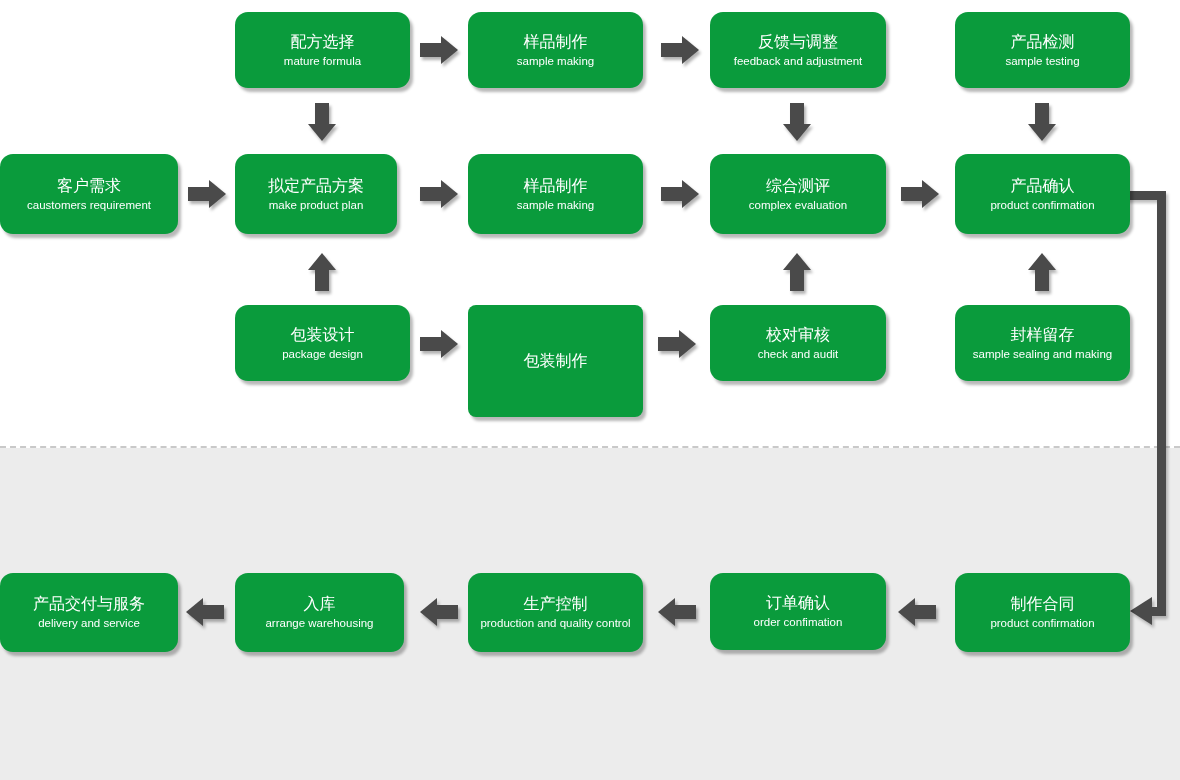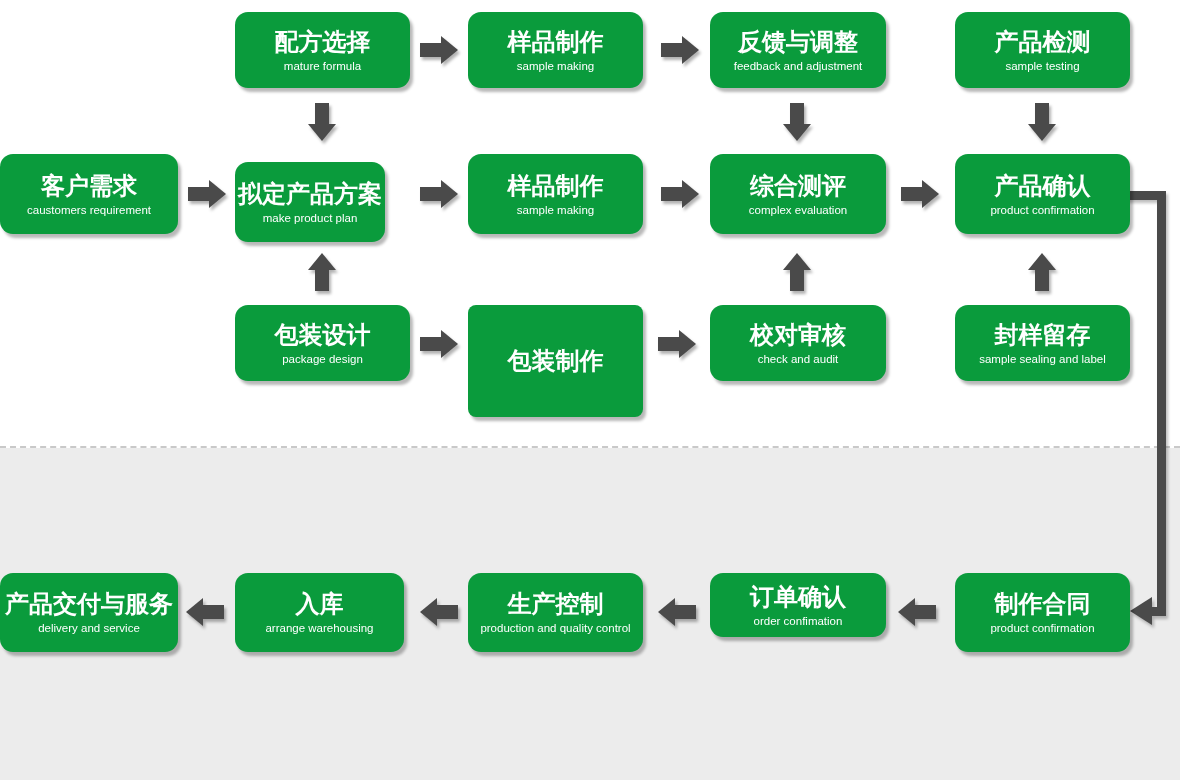--- a/index.html
+++ b/index.html
@@ -13,21 +13,21 @@
   body{font-family:"Liberation Sans","DejaVu Sans",sans-serif;}
   #canvas{position:relative;width:1180px;height:780px;overflow:hidden;background:#ffffff;}
   #lower-band{position:absolute;left:0;top:448px;width:1180px;height:332px;background:var(--band);}
   #divider{position:absolute;left:0;top:446px;width:1180px;height:0;border-top:2px dashed var(--dash);}
   .node{
     position:absolute;background:var(--green);border-radius:13px;color:var(--node-text);
     display:flex;flex-direction:column;justify-content:center;align-items:center;
     text-align:center;box-sizing:border-box;padding:2px 3px;
     box-shadow:3px 4px 3px rgba(0,0,0,0.28);
   }
-  .node .cn{font-size:24px;font-weight:bold;line-height:1.25;}
+  .node .cn{font-size:16px;font-weight:normal;line-height:1.25;}
   .node .en{font-size:11.5px;font-weight:normal;line-height:1.2;margin-top:3px;text-align:right;}
   .arrow{position:absolute;filter:drop-shadow(2px 3px 1.5px rgba(0,0,0,0.3));}
   .arrow .shaft{position:absolute;background:var(--arrow);}
   .arrow .head{position:absolute;width:0;height:0;}
   .arrow-right,.arrow-left{width:38px;height:28px;}
   .arrow-up,.arrow-down{width:28px;height:38px;}
   .arrow-right .shaft{left:0;top:7px;width:21px;height:14px;}
   .arrow-right .head{left:21px;top:0;border-top:14px solid transparent;border-bottom:14px solid transparent;border-left:17px solid var(--arrow);}
   .arrow-left .shaft{left:17px;top:7px;width:21px;height:14px;}
   .arrow-left .head{left:0;top:0;border-top:14px solid transparent;border-bottom:14px solid transparent;border-right:17px solid var(--arrow);}
@@ -65,21 +65,21 @@
         <div class="en">sample making</div>
       </div>
       <div class="node" style="left: 710px; top: 12px; width: 176px; height: 76px;">
         <div class="cn">反馈与调整</div>
         <div class="en">feedback and adjustment</div>
       </div>
       <div class="node" style="left: 955px; top: 12px; width: 175px; height: 76px;">
         <div class="cn">产品检测</div>
         <div class="en">sample testing</div>
       </div>
-      <div class="node" style="left: 235px; top: 162px; width: 150px; height: 80px;">
+      <div class="node" style="left: 235px; top: 154px; width: 162px; height: 80px;">
         <div class="cn">拟定产品方案</div>
         <div class="en">make product plan</div>
       </div>
       <div class="node" style="left: 468px; top: 154px; width: 175px; height: 80px;">
         <div class="cn">样品制作</div>
         <div class="en">sample making</div>
       </div>
       <div class="node" style="left: 710px; top: 154px; width: 176px; height: 80px;">
         <div class="cn">综合测评</div>
         <div class="en">complex evaluation</div>
@@ -94,35 +94,35 @@
       </div>
       <div class="node" style="left: 468px; top: 305px; width: 175px; height: 112px; border-radius: 8px;">
         <div class="cn">包装制作</div>
       </div>
       <div class="node" style="left: 710px; top: 305px; width: 176px; height: 76px;">
         <div class="cn">校对审核</div>
         <div class="en">check and audit</div>
       </div>
       <div class="node" style="left: 955px; top: 305px; width: 175px; height: 76px;">
         <div class="cn">封样留存</div>
-        <div class="en">sample sealing and label</div>
+        <div class="en">sample sealing and making</div>
       </div>
       <div class="node" style="left: 0px; top: 573px; width: 178px; height: 79px;">
         <div class="cn">产品交付与服务</div>
         <div class="en">delivery and service</div>
       </div>
       <div class="node" style="left: 235px; top: 573px; width: 169px; height: 79px;">
         <div class="cn">入库</div>
         <div class="en">arrange warehousing</div>
       </div>
       <div class="node" style="left: 468px; top: 573px; width: 175px; height: 79px;">
         <div class="cn">生产控制</div>
         <div class="en">production and quality control</div>
       </div>
-      <div class="node" style="left: 710px; top: 573px; width: 176px; height: 64px;">
+      <div class="node" style="left: 710px; top: 573px; width: 176px; height: 77px;">
         <div class="cn">订单确认</div>
         <div class="en">order confimation</div>
       </div>
       <div class="node" style="left: 955px; top: 573px; width: 175px; height: 79px;">
         <div class="cn">制作合同</div>
         <div class="en">product confirmation</div>
       </div>
     </div>
   <div id="arrows-layer">
       <div class="arrow arrow-right" style="left: 420px; top: 36px;">

